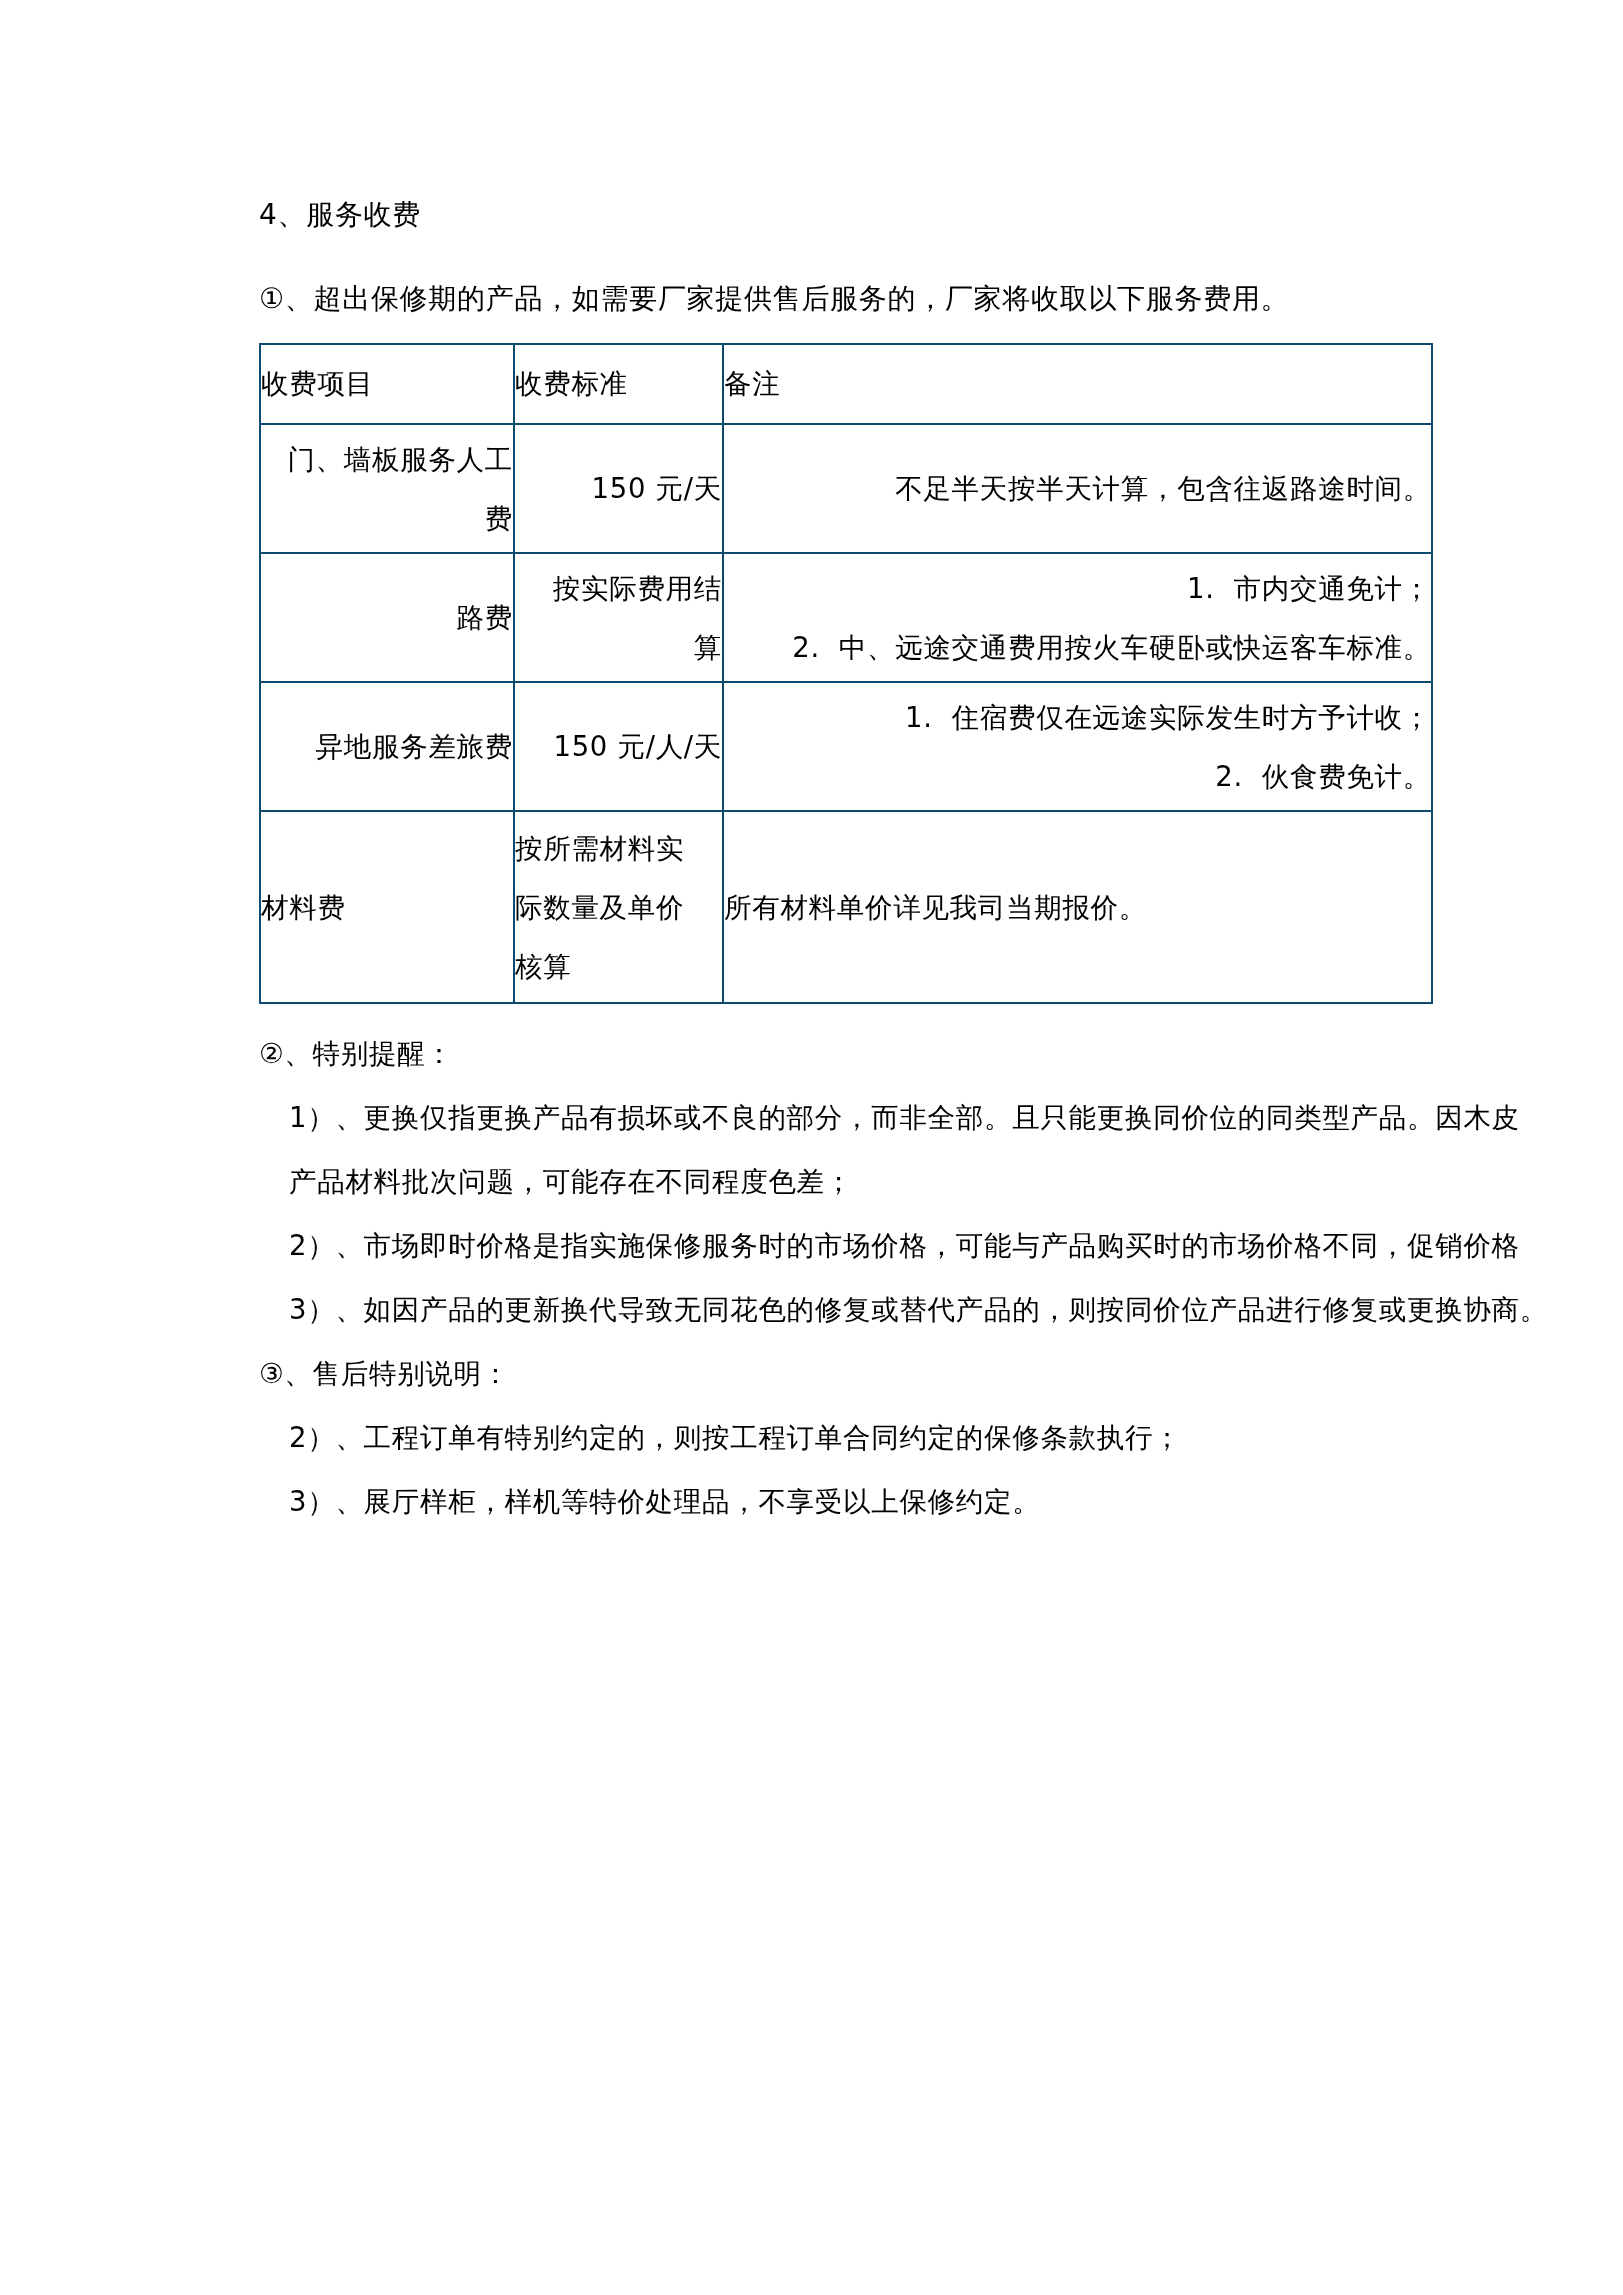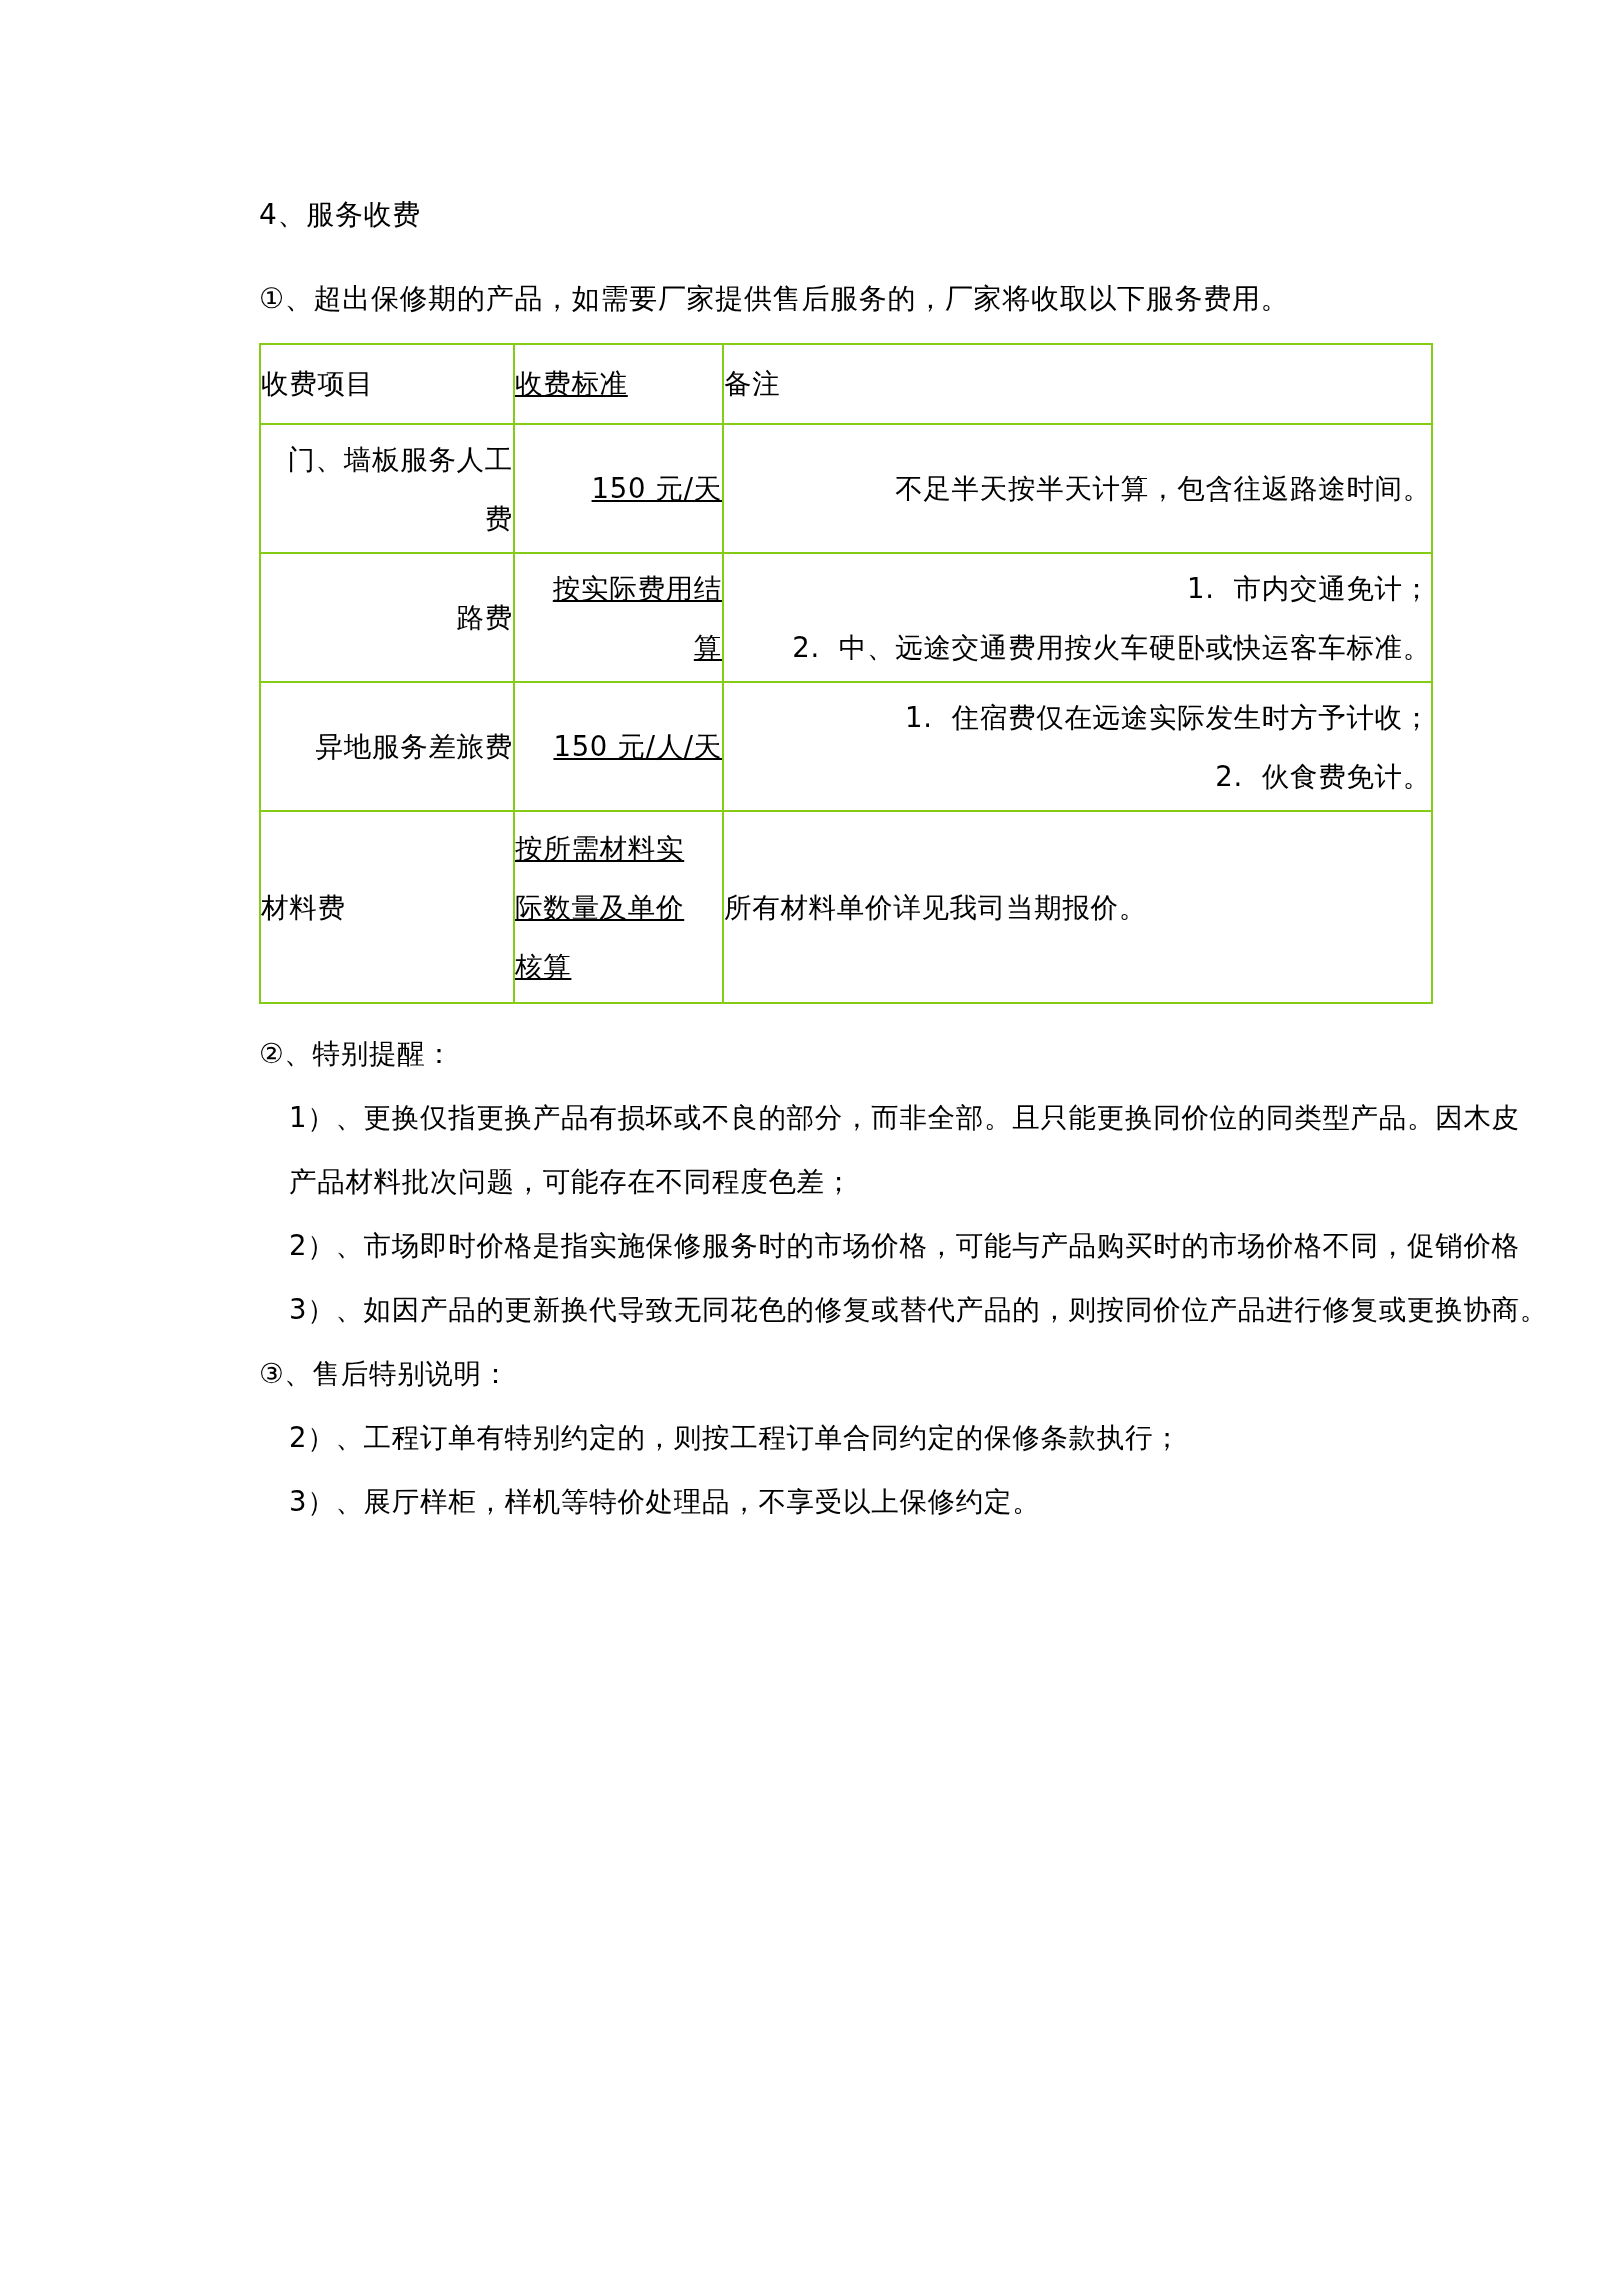--- a/index.html
+++ b/index.html
@@ -41,28 +41,28 @@
     letter-spacing: 0.7px;
     margin: 47px 0 0 0;
   }
   table.fees {
     border-collapse: collapse;
     margin-top: 26px;
     width: 1166px;
     table-layout: fixed;
   }
   table.fees td {
-    border: 2px solid #84cc16;
+    border: 2px solid #0c4a6e;
     vertical-align: middle;
     font-size: 27.5px;
     letter-spacing: 0.7px;
     padding: 0;
   }
   td.c1 { width: 252px; padding-left: 17px; padding-right: 9.2px; }
-  td.c2 { width: 207px; padding-left: 15.7px; padding-right: 7.9px; text-decoration: underline; }
+  td.c2 { width: 207px; padding-left: 15.7px; padding-right: 7.9px; }
   td.c3 { width: 707px; padding-left: 19.6px; padding-right: 10.5px; margin-top: 25px; }
   tr.r-hdr { height: 80px; }
   tr.r-1, tr.r-2, tr.r-3 { height: 129px; text-align: right; }
   tr.r-4 { height: 192px; }
   .ln { line-height: 59px; }
   .body-text {
     margin-top: 17px;
     font-size: 27.5px;
     letter-spacing: 0.7px;
   }

